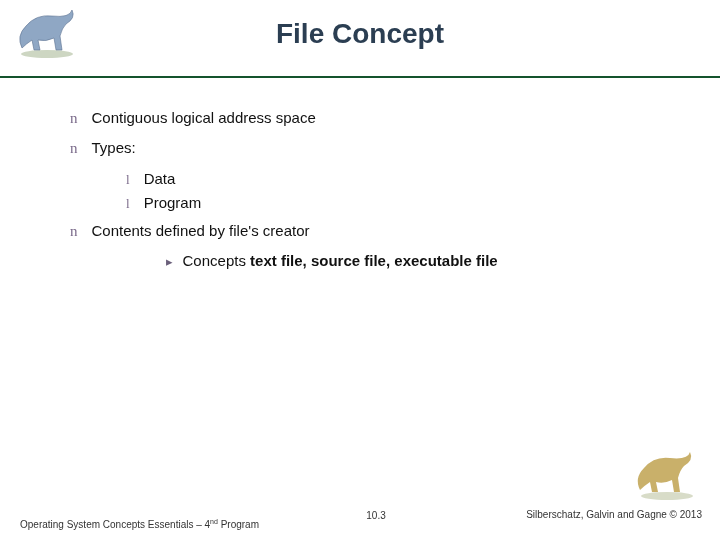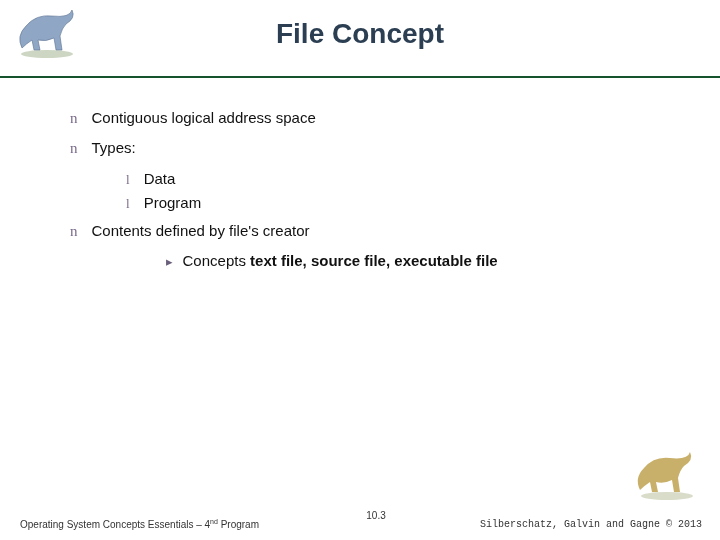--- a/index.html
+++ b/index.html
@@ -52,21 +52,21 @@
   .bold { font-weight: bold; }
   .footer {
     position: absolute;
     left: 0; right: 0; bottom: 10px;
     height: 24px;
     font-size: 10px;
     color: #333;
   }
   .foot-left { position: absolute; left: 20px; bottom: 0; }
   .foot-center { position: absolute; left: 50%; transform: translateX(-50%); bottom: 9px; margin-left: 16px; }
-  .foot-right { position: absolute; right: 18px; bottom: 0; font-family: Liberation Mono, monospace; }
+  .foot-right { position: absolute; right: 18px; bottom: 10px; }
   sup { font-size: 7px; }
 </style>
 </head>
 <body>
 
 <div class="header">
   <div class="dino-tl">
     <svg viewBox="0 0 70 52">
       <ellipse cx="35" cy="48" rx="26" ry="4" fill="#cdd6c2"></ellipse>
       <path d="M10 42 Q4 30 14 20 Q24 8 40 10 Q58 12 60 4 Q64 12 54 18 Q50 22 48 30 L50 44 L44 44 L42 32 Q34 36 26 34 L28 44 L22 44 L20 34 Q14 38 10 42 Z" fill="#8fa7c4"></path>

